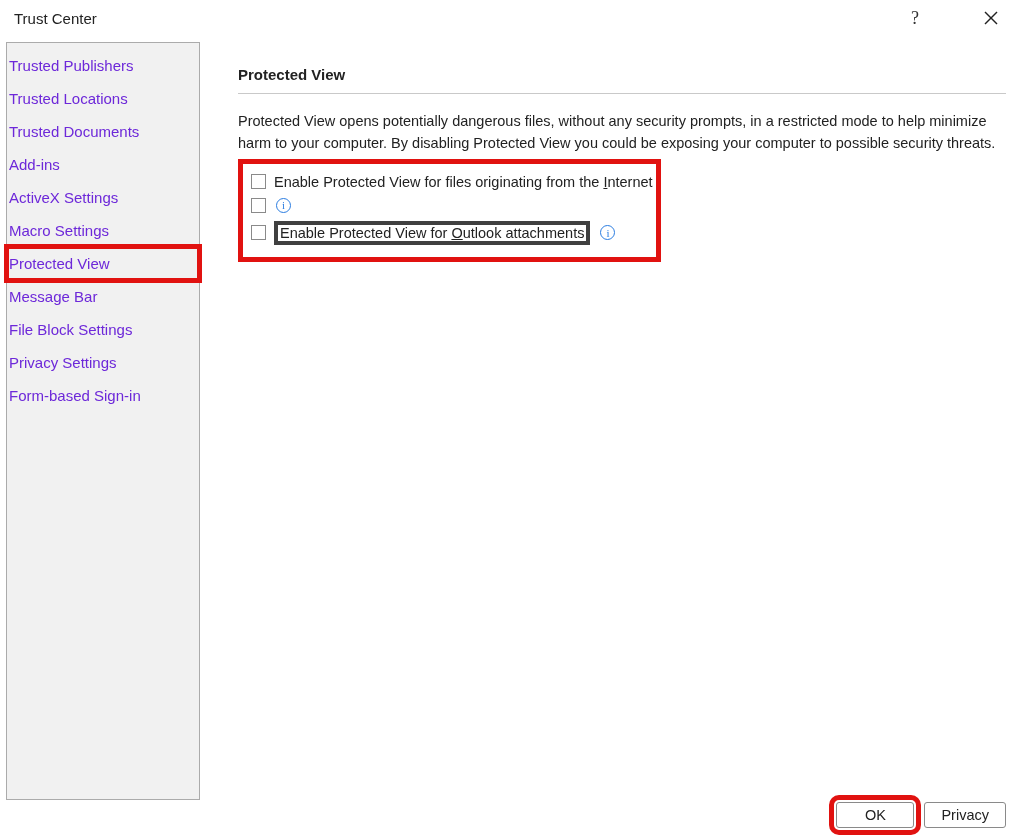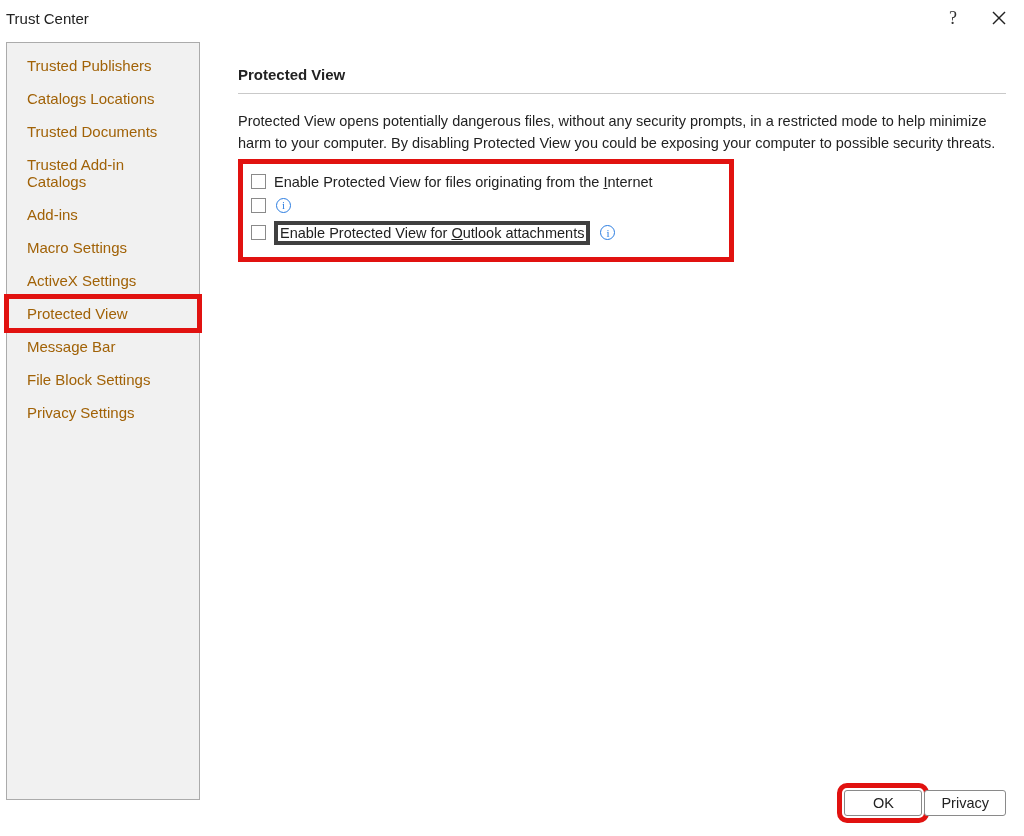--- a/index.html
+++ b/index.html
@@ -9,21 +9,22 @@
       font-size: 14.5px;
       color: #222;
       background: #fff;
     }
 
     
     .titlebar {
       height: 36px;
       display: flex;
       align-items: center;
-      padding: 0 2px;
+      padding: 0 10px;
+      gap: 30px;
     }
     .titlebar-title { font-size: 15px; color: #222; padding-left: 4px; }
     .titlebar-spacer { flex: 1; }
     .title-btn {
       width: 46px; height: 36px;
       display: flex; align-items: center; justify-content: center;
       font-size: 16px; color: #333;
       cursor: default;
     }
     .title-btn.help { font-family: Georgia, serif; font-size: 18px; }
@@ -39,23 +40,23 @@
     
     .sidebar-wrap { padding: 6px 16px 6px 6px; }
     .sidebar {
       width: 194px;
       height: 758px;
       border: 1px solid #ababab;
       background: #f1f1f1;
       padding: 6px 0;
     }
     .side-item {
-      padding: 8px 20px;
+      padding: 8px 2px;
       font-size: 15px;
-      color: #a16207;
+      color: #6d28d9;
       cursor: default;
       position: relative;
     }
     
     .hl-red { outline: 5px solid #e11210; outline-offset: -2px; }
 
     
     .main {
       flex: 1;
       padding: 12px 18px 0 22px;
@@ -76,21 +77,21 @@
       line-height: 1.55;
       color: #222;
       max-width: 760px;
       margin-bottom: 2px;
     }
 
     
     .options-box {
       border: 5px solid #e11210;
       padding: 6px 6px 8px 6px;
-      width: 496px;
+      width: 423px;
       margin-top: 4px;
     }
     .opt-row {
       display: flex;
       align-items: center;
       gap: 8px;
       padding: 4px 2px;
       font-size: 14.5px;
     }
     .chk {
@@ -111,23 +112,23 @@
       font-family: Georgia, serif;
       font-size: 11px;
       display: inline-flex;
       align-items: center; justify-content: center;
       margin-left: 2px;
     }
 
     
     .footer {
       position: absolute;
-      right: 18px; bottom: 20px;
-      display: flex;
-      gap: 2px;
+      right: 18px; bottom: 8px;
+      display: flex;
+      gap: 10px;
     }
     .btn {
       min-width: 78px;
       padding: 4px 16px;
       font-size: 14.5px;
       background: #fff;
       border: 1px solid #8a8a8a;
       border-radius: 3px;
       text-align: center;
       cursor: default;
@@ -147,30 +148,30 @@
       <line x1="13" y1="1" x2="1" y2="13" stroke="#222" stroke-width="1.4"></line>
     </svg>
   </span>
 </div>
 
 <div class="dlg-body">
 
   <div class="sidebar-wrap">
     <div class="sidebar">
       <div class="side-item">Trusted Publishers</div>
-      <div class="side-item">Catalogs Locations</div>
+      <div class="side-item">Trusted Locations</div>
       <div class="side-item">Trusted Documents</div>
-      <div class="side-item">Trusted Add-in Catalogs</div>
       <div class="side-item">Add-ins</div>
+      <div class="side-item">ActiveX Settings</div>
       <div class="side-item">Macro Settings</div>
-      <div class="side-item">ActiveX Settings</div>
       <div class="side-item hl-red">Protected View</div>
       <div class="side-item">Message Bar</div>
       <div class="side-item">File Block Settings</div>
       <div class="side-item">Privacy Settings</div>
+      <div class="side-item">Form-based Sign-in</div>
     </div>
   </div>
 
   <div class="main">
     <div class="section-title">Protected View</div>
     <hr class="section-rule">
     <p class="section-desc">Protected View opens potentially dangerous files, without any security prompts, in a restricted mode to help minimize harm to your computer. By disabling Protected View you could be exposing your computer to possible security threats.</p>
 
     <div class="options-box">
 

